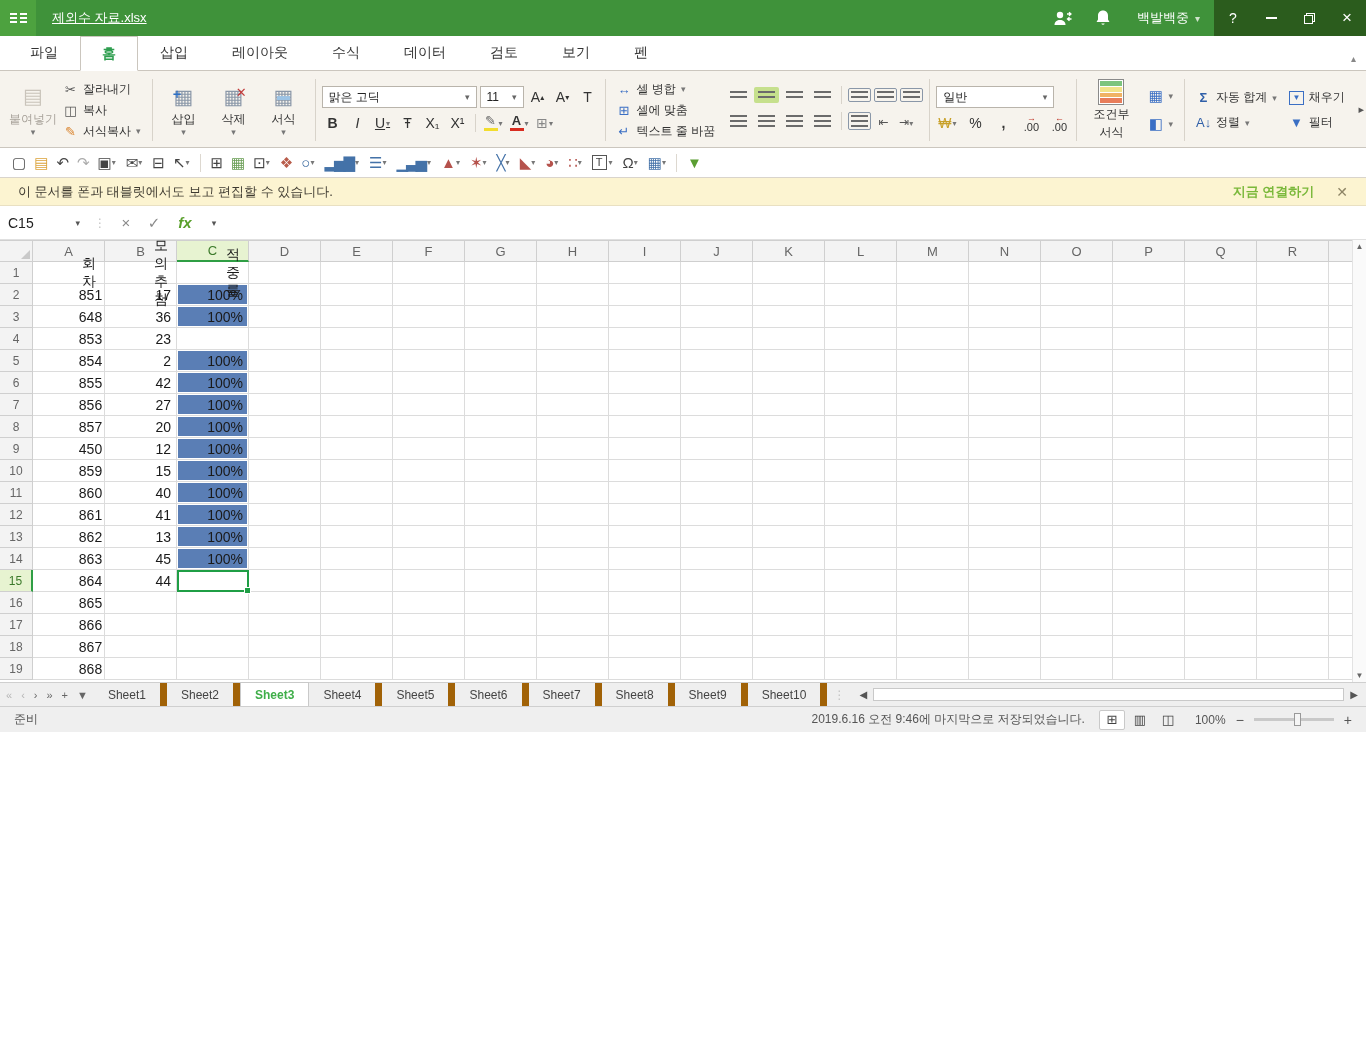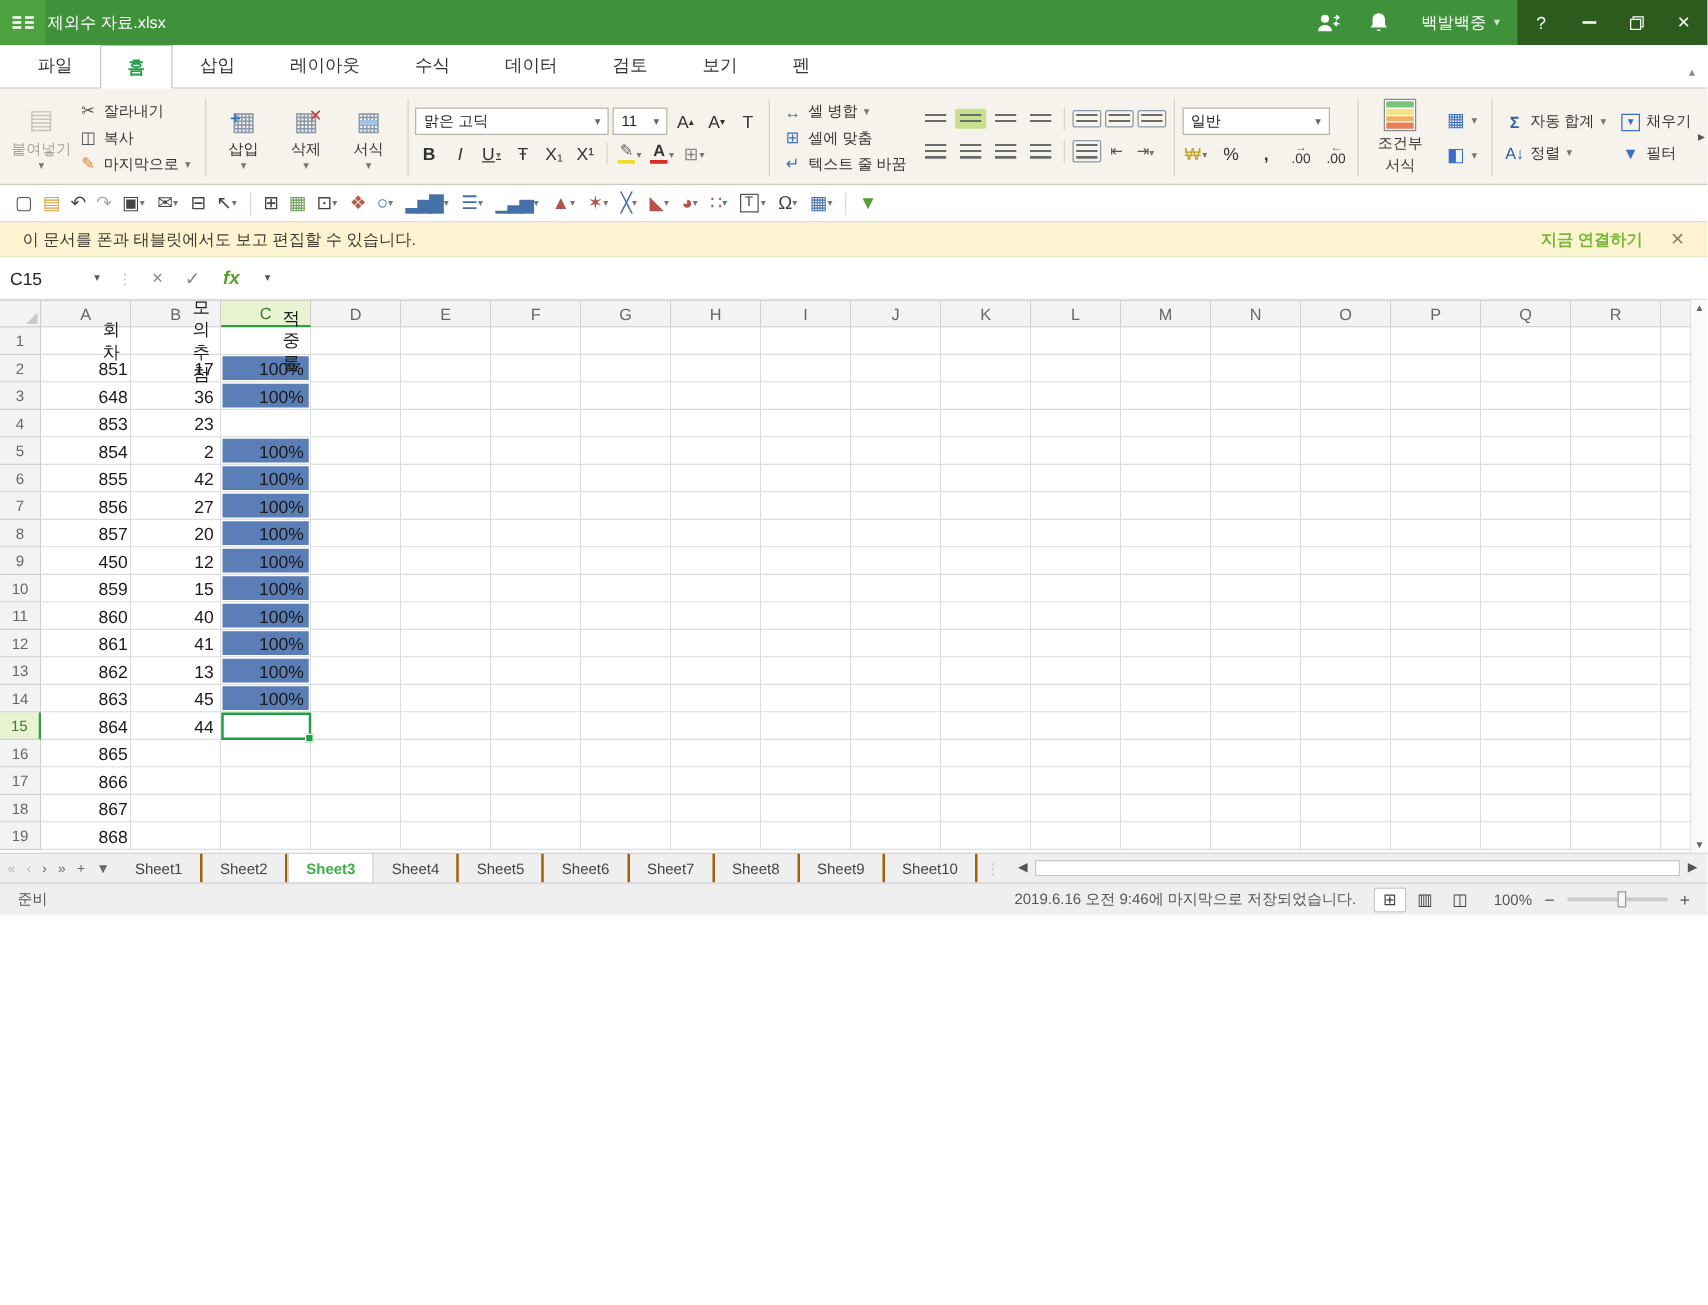--- a/index.html
+++ b/index.html
@@ -5,21 +5,21 @@
   * { box-sizing: border-box; margin: 0; padding: 0; }
   html,body { background:#fff; }
   body { font-family: "Liberation Sans", "DejaVu Sans", sans-serif; width:1366px; height:1044px; overflow:hidden; color:#333; }
   .app { width:1366px; display:flex; flex-direction:column; background:#fff; }
 
   
   .titlebar { height:36px; background:#3f923a; display:flex; align-items:center; color:#fff; flex:0 0 36px; }
   .logo { width:36px; height:36px; background:#4da23f; display:flex; align-items:center; justify-content:center; cursor:pointer; }
   .logo-grid { display:grid; grid-template-columns:7px 7px; grid-gap:2px 3px; }
   .logo-grid i { height:2px; background:#fff; display:block; }
-  .doc-title { margin-left:2px; font-size:13px; flex:0 0 auto; }
+  .doc-title { margin-left:16px; font-size:13px; flex:0 0 auto;text-decoration:underline; }
   .tb-spacer { flex:1; }
   .tb-ic { width:40px; height:36px; display:flex; align-items:center; justify-content:center; cursor:pointer; }
   .userchip { display:flex; align-items:center; gap:6px; font-size:13px; padding:0 14px; cursor:pointer; }
   .userchip .dd { font-size:10px; color:#cfe3cc; }
   .winctl { height:36px; background:#2b5c1d; display:flex; align-items:stretch; }
   .wbtn { width:38px; display:flex; align-items:center; justify-content:center; font-size:14px; color:#fff; cursor:pointer; }
   .min-bar { width:11px; height:2px; background:#fff; display:block; }
   .restore { position:relative; width:11px; height:11px; }
   .restore i { position:absolute; border:1px solid #fff; width:9px; height:9px; display:block; }
   .restore i:first-child { right:0; top:0; }
@@ -120,21 +120,21 @@
   .cell.selcell .handle { position:absolute; right:-4px; bottom:-4px; width:7px; height:7px; background:#1f9e45; border:1px solid #fff; z-index:3; }
   .rfill { flex:1; border-bottom:1px solid #dcdcdc; background:#fff; }
   .vscroll { position:absolute; right:0; top:0; bottom:0; width:14px; background:#fafafa; border-left:1px solid #e3e3e3; display:flex; flex-direction:column; justify-content:space-between; align-items:center; padding:2px 0; font-size:8px; color:#666; }
   .vs-a { cursor:pointer; }
 
   
   .sheetbar { height:24px; flex:0 0 24px; background:#efefef; border-top:1px solid #cfcfcf; display:flex; align-items:stretch; font-size:12px; }
   .snav { display:flex; align-items:center; padding:0 6px; gap:9px; color:#666; }
   .snav span { cursor:pointer; font-size:11px; }
   .snav .dim { color:#b5b5b5; }
-  .stab { padding:0 14px; display:flex; align-items:center; color:#444; cursor:pointer; border-right:2px solid #a16207; white-space:nowrap; }
+  .stab { padding:0 14px; display:flex; align-items:center; color:#444; cursor:pointer; border-right:7px solid #a16207; white-space:nowrap; }
   .stab.active { background:#fff; color:#3fae49; font-weight:bold; border:1px solid #c9c9c9; border-bottom:none; margin-top:-1px; }
   .sdots { display:flex; align-items:center; color:#c4c4c4; padding:0 6px; }
   .hscroll { flex:1; display:flex; align-items:center; gap:6px; padding:0 8px; }
   .hs-a { font-size:10px; color:#555; cursor:pointer; }
   .hs-track { flex:1; height:13px; background:#fff; border:1px solid #c9c9c9; cursor:pointer; }
 
   
   .statusbar { height:26px; flex:0 0 26px; background:#efefef; border-top:1px solid #cfcfcf; display:flex; align-items:center; padding:0 14px; font-size:12px; color:#555; }
   .sb-right { margin-left:auto; display:flex; align-items:center; gap:14px; }
   .viewbtns { display:flex; gap:2px; }
@@ -226,21 +226,21 @@
         <div class="sbtn">
             <span class="si">✂</span>
             <span>잘라내기</span>
           </div>
         <div class="sbtn">
             <span class="si">◫</span>
             <span>복사</span>
           </div>
         <div class="sbtn">
             <span class="si" style="color:#d9822b">✎</span>
-            <span>마지막으로</span>
+            <span>서식복사</span>
             <span class="sdd">▾</span>
           </div>
       </div>
     </div>
     <div class="rsep"></div>
 
     <div class="rgroup">
       <div class="bigbtn">
         <span class="stack">
             <span class="base">▦</span>

